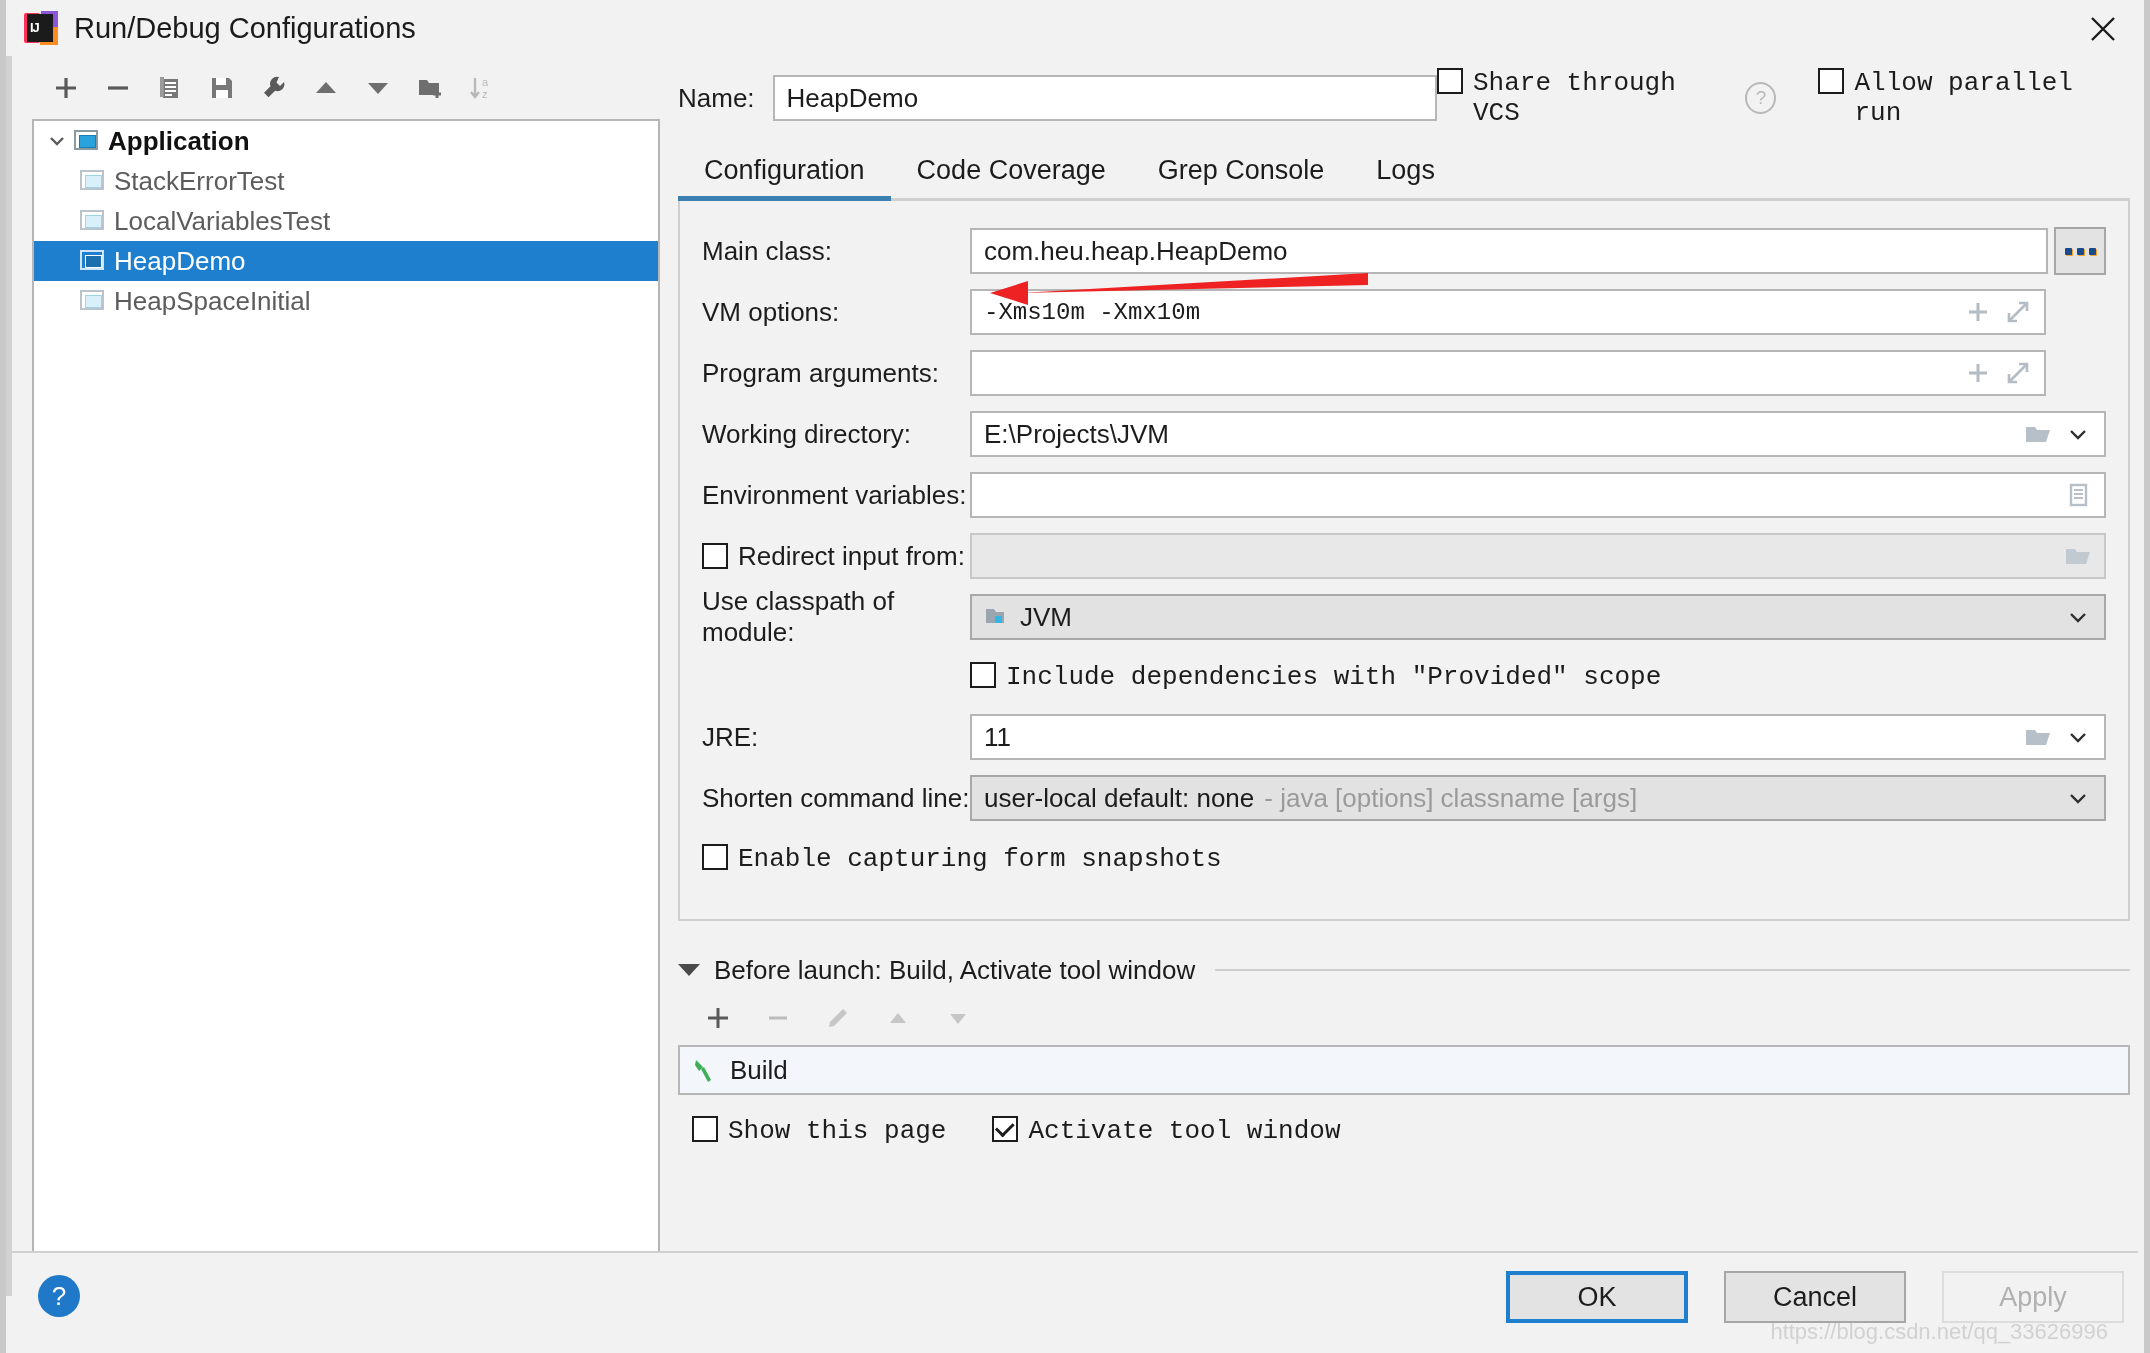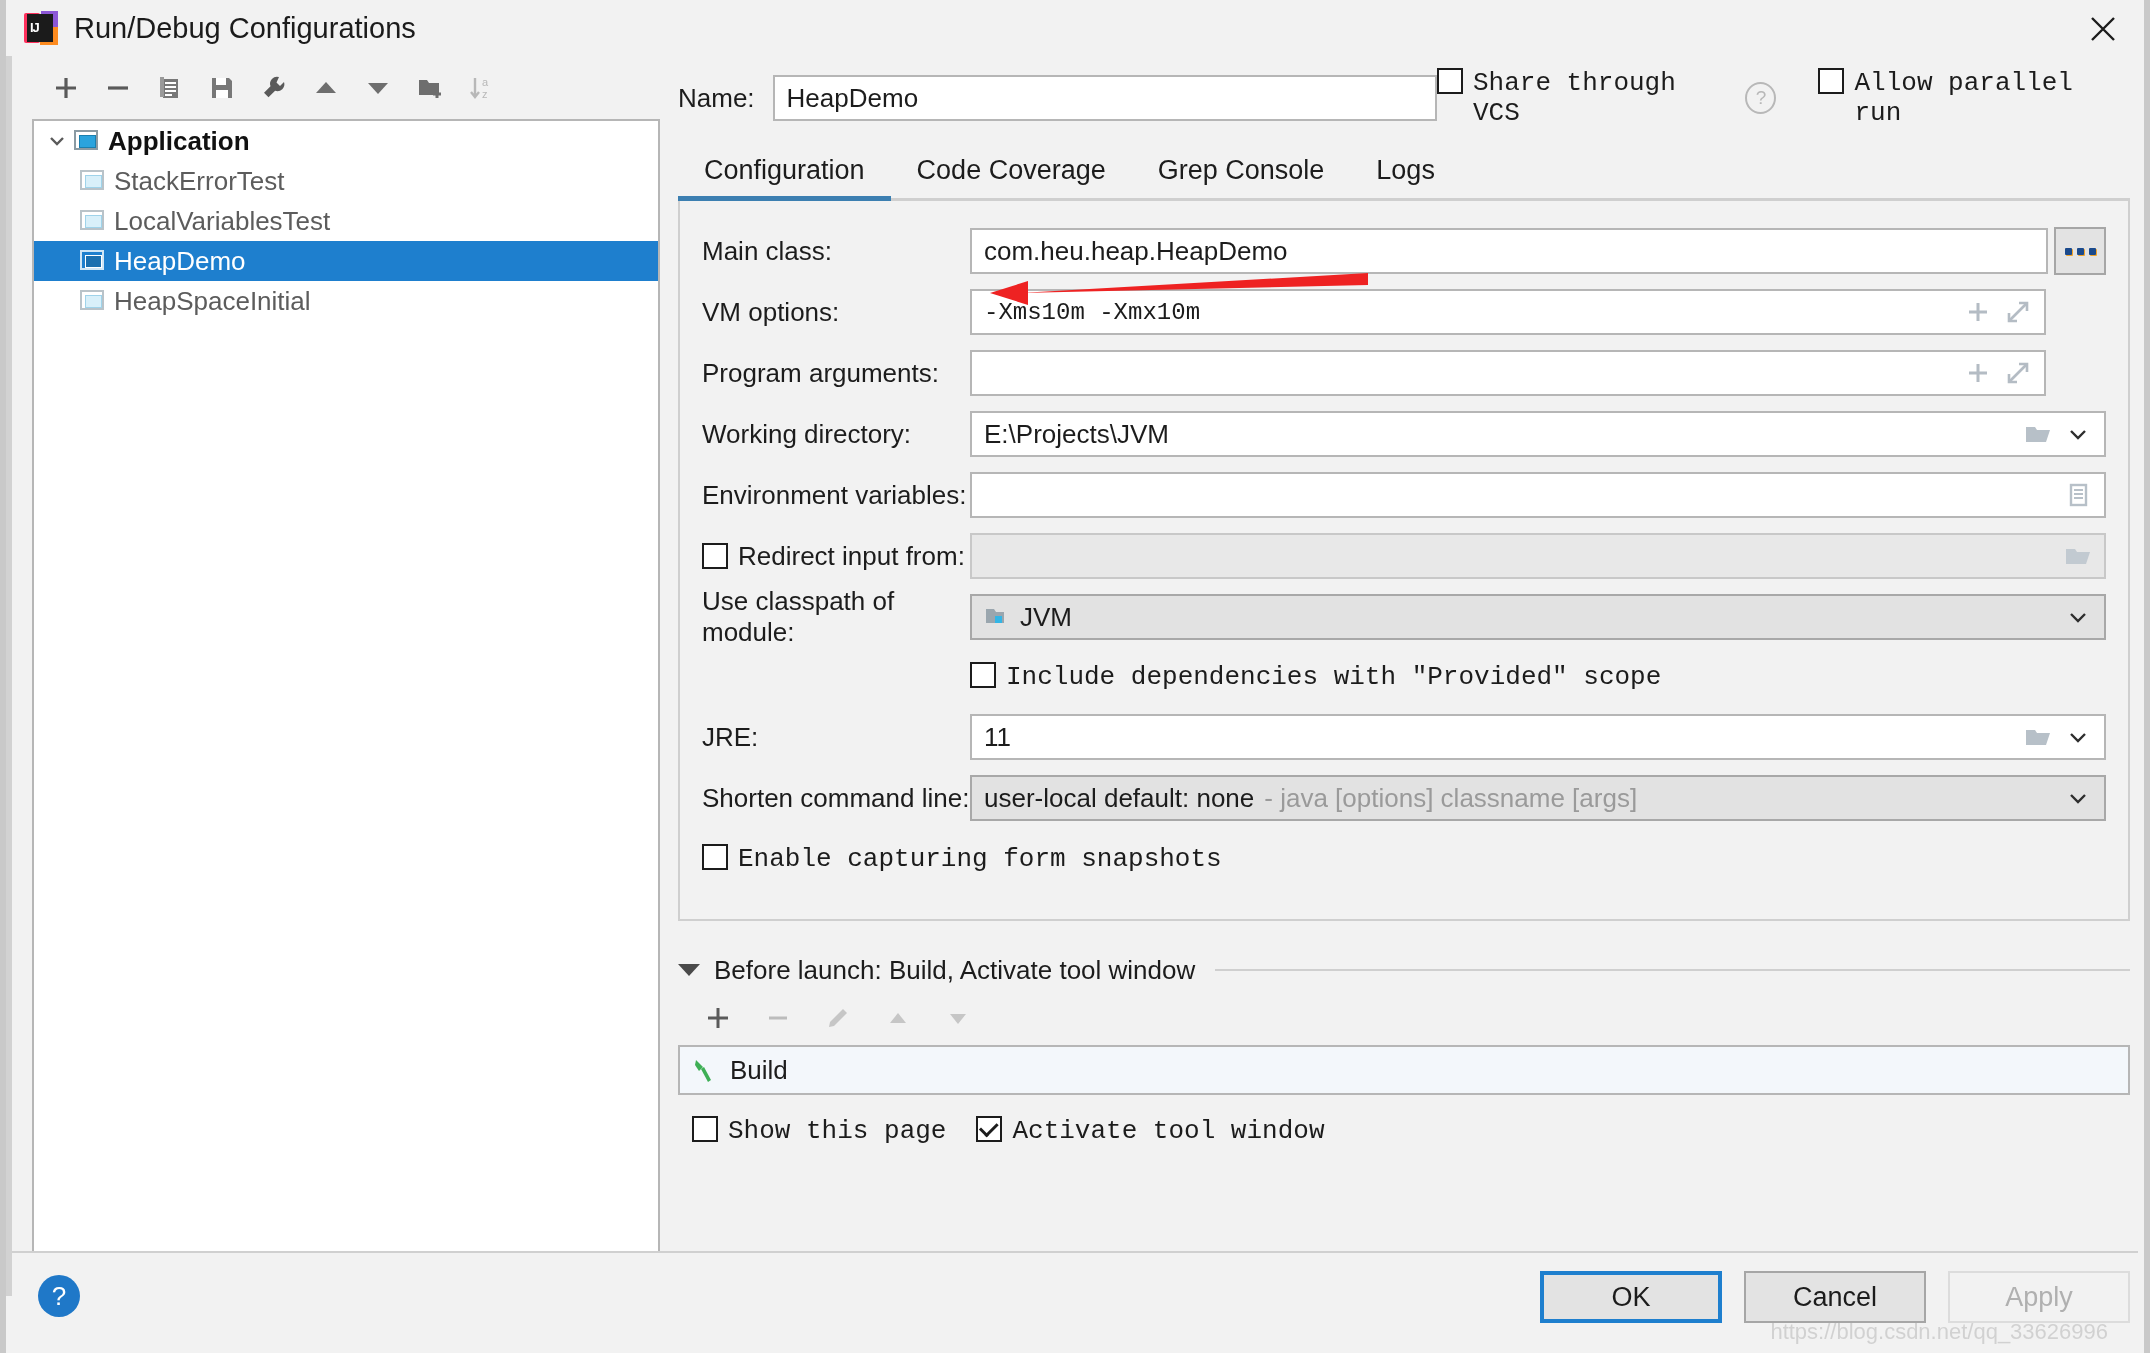--- a/index.html
+++ b/index.html
@@ -284,21 +284,21 @@
     border: 2px solid #b6b6b6;
     background:#f3f7fb;
     height: 50px;
     display:flex; align-items:center;
     padding-left: 12px;
     gap: 12px;
     font-size: 26px;
     box-sizing: border-box;
   }
   .bottom-checks {
-    display:flex; align-items:center; gap: 30px;
+    display:flex; align-items:center; gap: 46px;
     height: 56px;
     padding-left: 14px;
     margin-top: 8px;
   }
 
   
   .footer {
     position:absolute;
     left: 6px; right: 6px; bottom: 0;
     height: 100px;
@@ -306,21 +306,21 @@
     border-top: 2px solid #d0d0d0;
   }
   .help-circle {
     position:absolute; left: 26px; top: 22px;
     width: 42px; height: 42px; border-radius:50%;
     background: #1f78c8;
     color:#fff; font-size:26px;
     display:flex; align-items:center; justify-content:center;
     cursor:pointer;
   }
-  .btns { position:absolute; right: 8px; top: 18px; display:flex; gap: 22px;}
+  .btns { position:absolute; right: 14px; top: 18px; display:flex; gap: 36px;}
   .btn {
     width: 182px; height: 52px;
     border: 2px solid #a6a6a6;
     background: #e3e3e3;
     display:flex; align-items:center; justify-content:center;
     font-size: 27px;
     cursor:pointer;
     box-sizing: border-box;
   }
   .btn.default {

